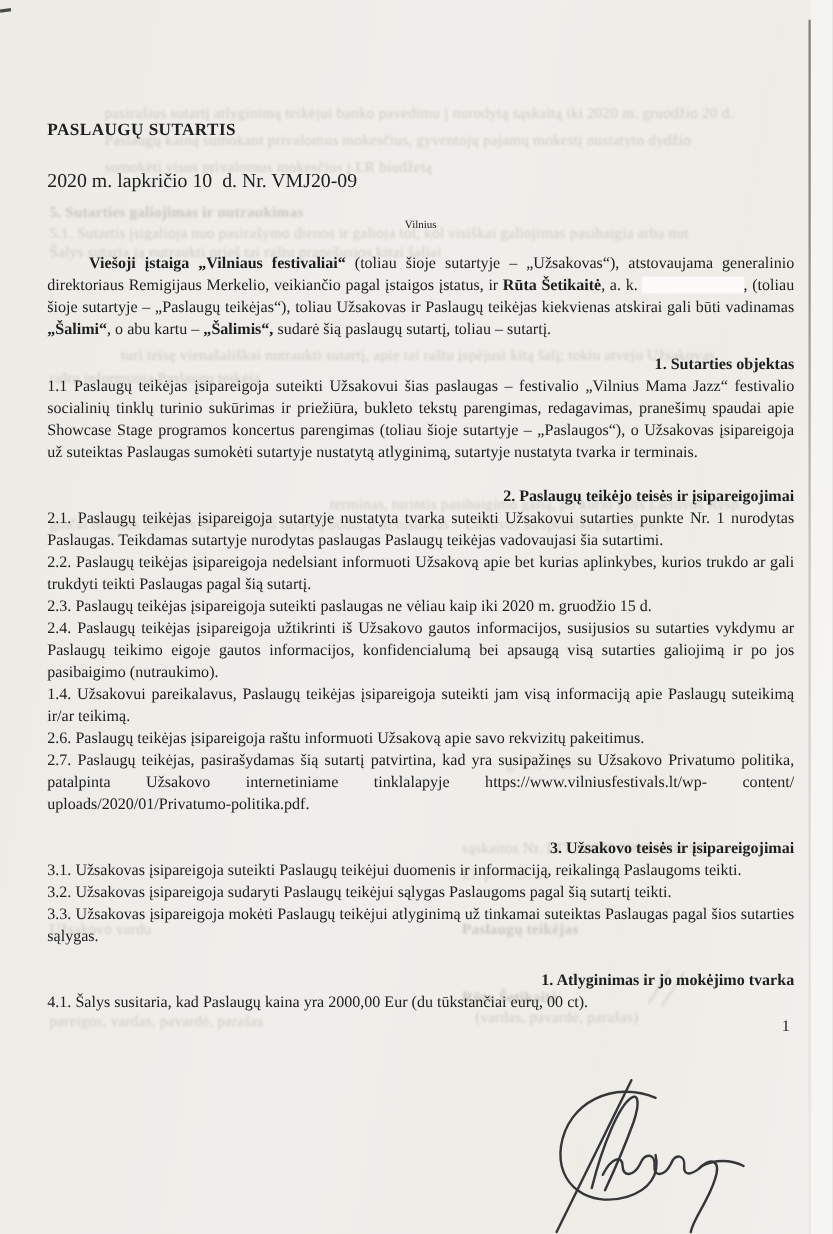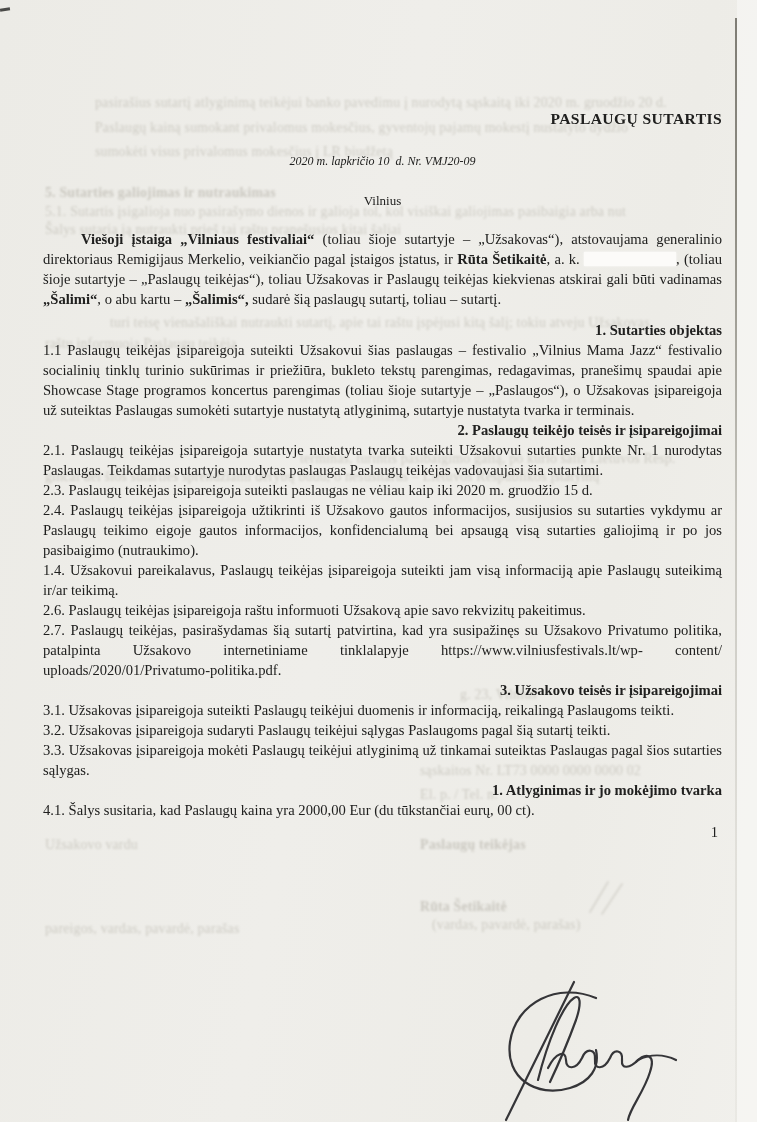--- a/index.html
+++ b/index.html
@@ -3,27 +3,27 @@
 <meta charset="utf-8">
 <style>
   html,body{margin:0;padding:0;background:#d9d8d4;}
   .page{
     position:relative;width:757px;height:1122px;margin:0 auto;overflow:hidden;
     background:linear-gradient(100deg,#ecebe6 0%,#efeeea 45%,#edece7 75%,#f1f0ec 100%);
     font-family:"Liberation Serif","DejaVu Serif",serif;
     color:#20201f;
   }
   .content{position:absolute;left:0;top:0;width:757px;padding:110px 35px 0 43px;box-sizing:border-box;}
-  .title{text-align:right;font-weight:bold;font-size:15.6px;letter-spacing:.4px;}
-  .dateline{text-align:center;font-size:12px;margin-top:26px;white-space:pre-wrap;font-style:italic;}
-  .city{text-align:center;font-size:13px;margin-top:24px;}
+  .title{text-align:left;font-weight:bold;font-size:15.6px;letter-spacing:.4px;}
+  .dateline{font-size:18px;margin-top:26px;white-space:pre-wrap;}
+  .city{text-align:center;font-size:10px;margin-top:24px;}
   p{margin:0;font-size:14.6px;line-height:20px;text-align:justify;}
   .preamble{margin-top:20px;text-indent:38px;}
   .b{font-weight:bold;}
-  .sec{}
+  .sec{margin-top:20px;}
   .sec-first{margin-top:11px;}
   .sec-heading{font-weight:bold;font-size:14.6px;line-height:20px;text-align:right;}
   .redaction{
     display:inline-block;width:92px;height:14px;background:#fcfbf9;
     vertical-align:-2px;box-shadow:0 0 2px rgba(255,255,255,.9);
   }
   .pagenum{text-align:right;font-size:14.6px;line-height:20px;margin-top:2px;padding-right:4px;}
   
   .ghost{
     position:absolute;color:#b3b0a6;opacity:.55;filter:blur(1.1px);
@@ -81,20 +81,21 @@
     <p class="preamble"><span class="b">Viešoji įstaiga „Vilniaus festivaliai“</span><span> (toliau šioje sutartyje – „Užsakovas“), atstovaujama generalinio direktoriaus Remigijaus Merkelio, veikiančio pagal įstaigos įstatus, ir </span><span class="b">Rūta Šetikaitė</span><span>, a. k. </span><span class="redaction"></span><span>, (toliau šioje sutartyje – „Paslaugų teikėjas“), toliau Užsakovas ir Paslaugų teikėjas kiekvienas atskirai gali būti vadinamas </span><span class="b">„Šalimi“</span><span>, o abu kartu – </span><span class="b">„Šalimis“,</span><span> sudarė šią paslaugų sutartį, toliau – sutartį.</span></p>
 
     <div class="sec sec-first">
       <div class="sec-heading">1. Sutarties objektas</div>
       <p>1.1 Paslaugų teikėjas įsipareigoja suteikti Užsakovui šias paslaugas – festivalio „Vilnius Mama Jazz“ festivalio socialinių tinklų turinio sukūrimas ir priežiūra, bukleto tekstų parengimas, redagavimas, pranešimų spaudai apie Showcase Stage programos koncertus parengimas (toliau šioje sutartyje – „Paslaugos“), o Užsakovas įsipareigoja už suteiktas Paslaugas sumokėti sutartyje nustatytą atlyginimą, sutartyje nustatyta tvarka ir terminais.</p>
     </div>
 
     <div class="sec">
       <div class="sec-heading">2. Paslaugų teikėjo teisės ir įsipareigojimai</div>
       <p>2.1. Paslaugų teikėjas įsipareigoja sutartyje nustatyta tvarka suteikti Užsakovui sutarties punkte Nr. 1 nurodytas Paslaugas. Teikdamas sutartyje nurodytas paslaugas Paslaugų teikėjas vadovaujasi šia sutartimi.</p>
+      <p>2.2. Paslaugų teikėjas įsipareigoja nedelsiant informuoti Užsakovą apie bet kurias aplinkybes, kurios trukdo ar gali trukdyti teikti Paslaugas pagal šią sutartį.</p>
       <p>2.3. Paslaugų teikėjas įsipareigoja suteikti paslaugas ne vėliau kaip iki 2020 m. gruodžio 15 d.</p>
       <p>2.4. Paslaugų teikėjas įsipareigoja užtikrinti iš Užsakovo gautos informacijos, susijusios su sutarties vykdymu ar Paslaugų teikimo eigoje gautos informacijos, konfidencialumą bei apsaugą visą sutarties galiojimą ir po jos pasibaigimo (nutraukimo).</p>
       <p>1.4. Užsakovui pareikalavus, Paslaugų teikėjas įsipareigoja suteikti jam visą informaciją apie Paslaugų suteikimą ir/ar teikimą.</p>
       <p>2.6. Paslaugų teikėjas įsipareigoja raštu informuoti Užsakovą apie savo rekvizitų pakeitimus.</p>
       <p>2.7. Paslaugų teikėjas, pasirašydamas šią sutartį patvirtina, kad yra susipažinęs su Užsakovo Privatumo politika, patalpinta Užsakovo internetiniame tinklalapyje https://www.vilniusfestivals.lt/wp- content/ uploads/2020/01/Privatumo-politika.pdf.</p>
     </div>
 
     <div class="sec">
       <div class="sec-heading">3. Užsakovo teisės ir įsipareigojimai</div>
       <p>3.1. Užsakovas įsipareigoja suteikti Paslaugų teikėjui duomenis ir informaciją, reikalingą Paslaugoms teikti.</p>

